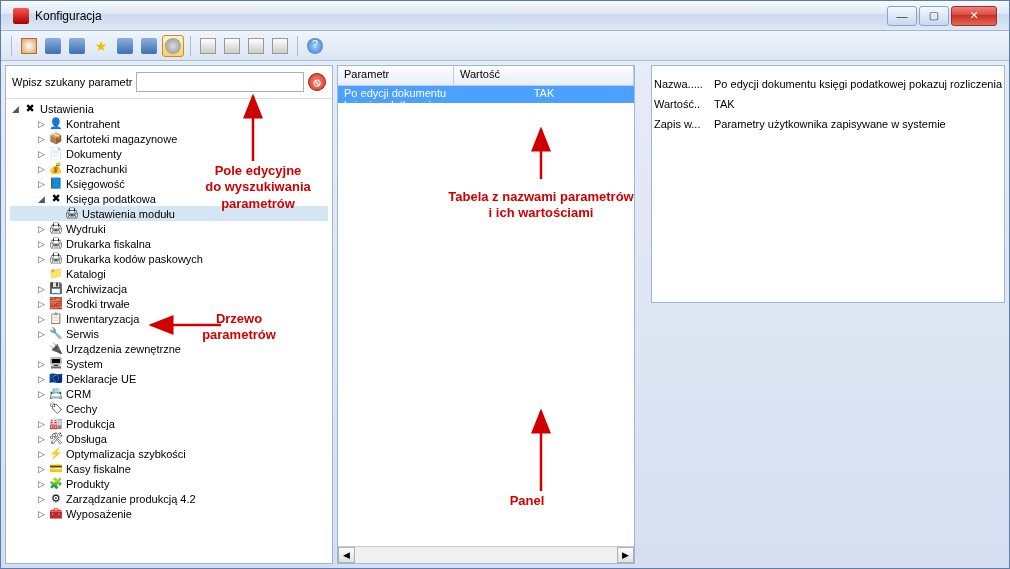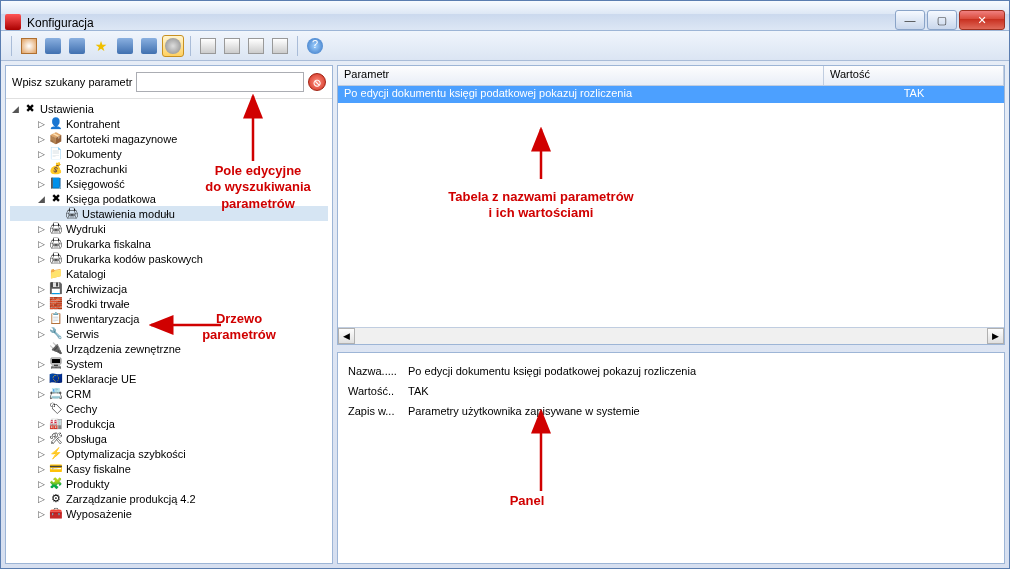--- a/index.html
+++ b/index.html
@@ -16,22 +16,22 @@
     background: linear-gradient(#e8eef7, #d6dff0);
     border: 1px solid #5a7db0;
     position: relative;
     display: flex;
     flex-direction: column;
   }
   .titlebar {
     height: 30px;
     background: linear-gradient(#f7fbff, #dde7f5 45%, #cbd9ee 46%, #dde7f5);
     display: flex;
-    align-items: flex-end;
-    padding: 0 4px;
+    align-items: center;
+    padding: 0 12px;
     border-bottom: 1px solid #9db5d6;
   }
   .title-icon {
     width: 16px; height: 16px; margin-right: 6px;
     background: linear-gradient(#f55, #a00);
     border-radius: 2px;
   }
   .title-text { flex: 1; color: #000; font-size: 12px; }
   .win-buttons { display: flex; gap: 2px; }
   .win-btn {
@@ -138,22 +138,22 @@
     display: inline-flex; align-items: center; justify-content: center;
     font-size: 11px;
   }
   .tree-indent { display: inline-block; }
   .tree-node.selected {
     background: #d6e5f3;
   }
   .right-pane {
     flex: 1;
     display: flex;
-    flex-direction: column;
-    gap: 7px;
+    flex-direction: row;
+    gap: 16px;
     min-height: 0;
   }
   .table-pane {
     flex: 1;
     background: #fff;
     border: 1px solid #9db5d6;
     display: flex;
     flex-direction: column;
     min-height: 0;
   }
@@ -183,24 +183,24 @@
     background: #f0f0f0;
   }
   .hscroll .arrow {
     width: 17px;
     display: flex; align-items: center; justify-content: center;
     background: linear-gradient(#fdfdfd, #e0e0e0);
     border: 1px solid #b0b0b0;
     font-size: 9px;
   }
   .detail-pane {
-    height: 212px;
+    height: 238px;
     background: #fff;
     border: 1px solid #9db5d6;
-    padding: 12px 10px;
+    padding: 12px 2px;
     position: relative;
   }
   .detail-row { display: flex; margin-bottom: 8px; }
   .detail-label { width: 60px; color: #000; }
   .detail-value { flex: 1; }
   
   
   .annot {
     position: absolute;
     color: #d00000;

